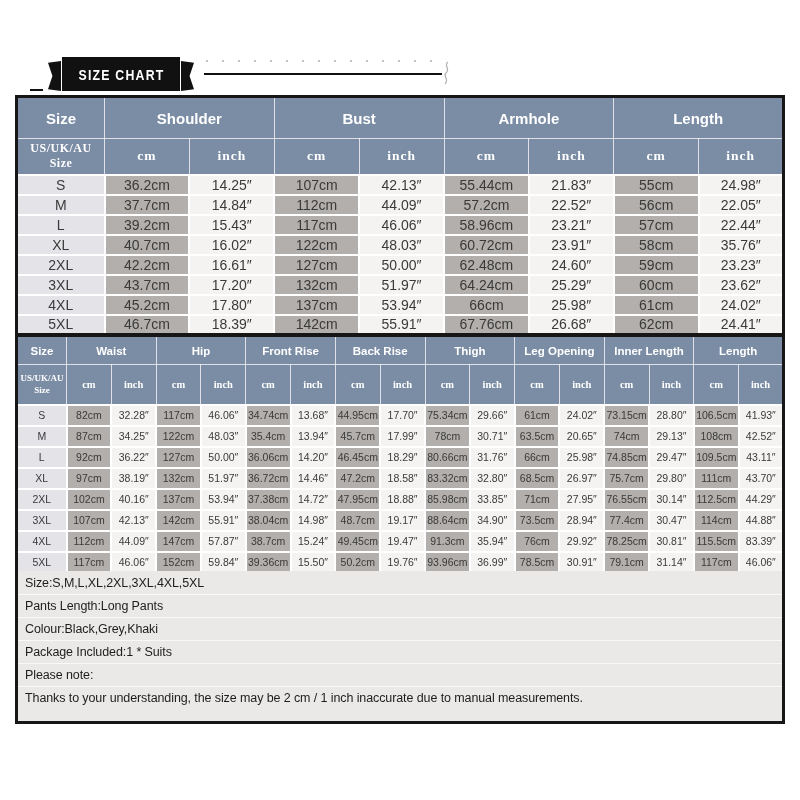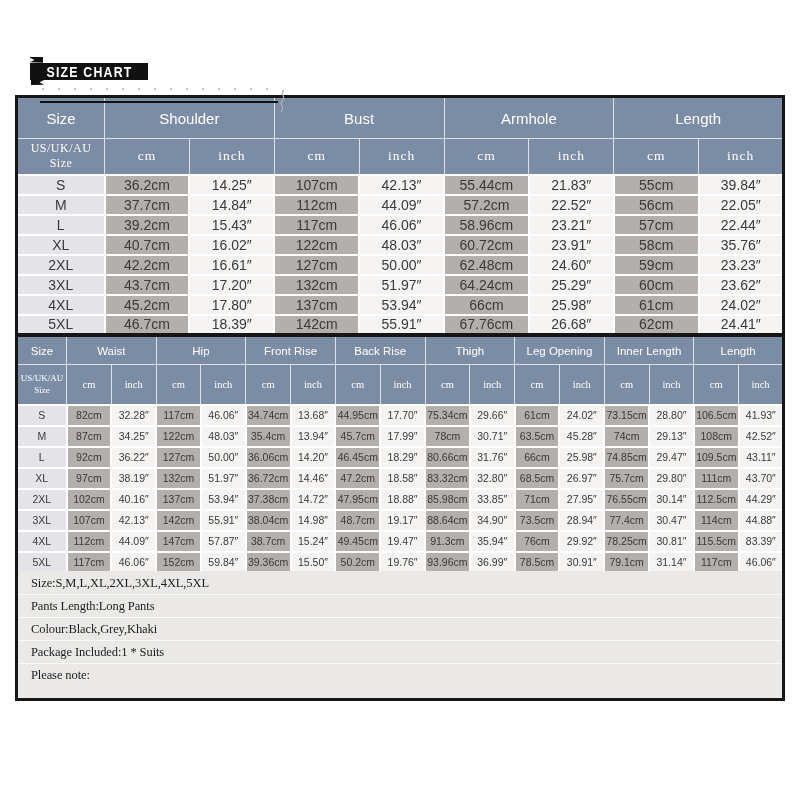--- a/index.html
+++ b/index.html
@@ -12,21 +12,21 @@
   }
   *{box-sizing:border-box;}
   html,body{margin:0;padding:0;}
   body{
     width:800px;height:800px;background:#ffffff;
     font-family:"Liberation Sans", sans-serif;
     -webkit-font-smoothing:antialiased;
   }
 
   
-  .banner-row{display:flex;align-items:flex-start;margin:57px 0 0 30px;height:34px;flex-direction:column;}
+  .banner-row{display:flex;align-items:flex-end;margin:57px 0 0 30px;height:34px;}
   .dash{width:13px;height:2px;background:#111;margin-right:5px;}
   .tail{width:13px;height:30px;background:#111;}
   .tail-left{clip-path:polygon(0 6%,100% 0,100% 100%,0 94%,34% 50%);margin-right:1px;}
   .tail-right{clip-path:polygon(0 0,100% 6%,66% 50%,100% 94%,0 100%);margin-left:1px;}
   .ribbon{
     width:118px;height:34px;background:#111;color:#fff;
     display:flex;align-items:center;justify-content:center;
   }
   .ribbon span{
     font-size:15px;font-weight:bold;letter-spacing:1.5px;
@@ -37,21 +37,21 @@
     position:absolute;top:3px;left:2px;right:4px;height:2px;
     background:repeating-linear-gradient(90deg,#c4c4c4 0 2px,transparent 2px 16px);
   }
   .long-line{position:absolute;top:16px;left:0;width:100%;height:2px;background:#111;}
   .squiggle{position:absolute;right:-10px;top:4px;}
 
   
   .content{margin:0 15px;}
   table{border-collapse:collapse;table-layout:fixed;width:770px;border:3px solid var(--border);}
   th{
-    background:var(--header-bg);color:#fff;font-weight:normal;
+    background:var(--header-bg);color:#fff;font-weight:bold;
     border:1px solid rgba(255,255,255,.75);padding:0;
   }
   td{
     text-align:center;border:2px solid #fff;color:#3a3a3a;padding:0;
     overflow:hidden;white-space:nowrap;
   }
   .cm-cell{background:var(--cm-bg);}
   .inch-cell{background:var(--inch-bg);}
   .size-cell{background:var(--size-bg);}
   .ukh{white-space:pre-line;font-family:"Liberation Serif",serif;letter-spacing:.5px;}
@@ -70,24 +70,23 @@
   .t2 th.unit{font-size:10.5px;letter-spacing:0;}
   .t2 tbody tr{height:21px;}
   .t2 td{font-size:10.5px;}
 
   
   .notes{
     width:770px;border:3px solid var(--border);border-top:none;margin-top:-3px;
     background:var(--notes-bg);padding:1px 0 11px 0;
   }
   .note-line{
-    height:23px;line-height:23px;padding-left:13px;
+    height:23px;line-height:23px;padding-left:7px;
     font-size:12.5px;color:#1d1d1d;letter-spacing:-.1px;
     border-bottom:1px solid rgba(255,255,255,.7);
-    font-family:Liberation Serif, serif;
   }
   .note-line:last-child{border-bottom:none;}
 </style>
 </head>
 <body>
 
 <div class="banner-row">
   <div class="dash"></div>
   <div class="tail tail-left"></div>
   <div class="ribbon">
@@ -143,21 +142,21 @@
         <tbody>
           <tr>
             <td class="size-cell">S</td>
             <td class="cm-cell">36.2cm</td>
             <td class="inch-cell">14.25″</td>
             <td class="cm-cell">107cm</td>
             <td class="inch-cell">42.13″</td>
             <td class="cm-cell">55.44cm</td>
             <td class="inch-cell">21.83″</td>
             <td class="cm-cell">55cm</td>
-            <td class="inch-cell">39.84″</td>
+            <td class="inch-cell">24.98″</td>
           </tr>
           <tr>
             <td class="size-cell">M</td>
             <td class="cm-cell">37.7cm</td>
             <td class="inch-cell">14.84″</td>
             <td class="cm-cell">112cm</td>
             <td class="inch-cell">44.09″</td>
             <td class="cm-cell">57.2cm</td>
             <td class="inch-cell">22.52″</td>
             <td class="cm-cell">56cm</td>
@@ -312,21 +311,21 @@
             <td class="inch-cell">34.25″</td>
             <td class="cm-cell">122cm</td>
             <td class="inch-cell">48.03″</td>
             <td class="cm-cell">35.4cm</td>
             <td class="inch-cell">13.94″</td>
             <td class="cm-cell">45.7cm</td>
             <td class="inch-cell">17.99″</td>
             <td class="cm-cell">78cm</td>
             <td class="inch-cell">30.71″</td>
             <td class="cm-cell">63.5cm</td>
-            <td class="inch-cell">45.28″</td>
+            <td class="inch-cell">20.65″</td>
             <td class="cm-cell">74cm</td>
             <td class="inch-cell">29.13″</td>
             <td class="cm-cell">108cm</td>
             <td class="inch-cell">42.52″</td>
           </tr>
           <tr>
             <td class="size-cell">L</td>
             <td class="cm-cell">92cm</td>
             <td class="inch-cell">36.22″</td>
             <td class="cm-cell">127cm</td>
@@ -441,14 +440,15 @@
           </tr>
         </tbody>
       </table>
     </div>
   <div class="notes" id="notes-host">
       <div class="note-line">Size:S,M,L,XL,2XL,3XL,4XL,5XL</div>
       <div class="note-line">Pants Length:Long Pants</div>
       <div class="note-line">Colour:Black,Grey,Khaki</div>
       <div class="note-line">Package Included:1 * Suits</div>
       <div class="note-line">Please note:</div>
+      <div class="note-line">Thanks to your understanding, the size may be 2 cm / 1 inch inaccurate due to manual measurements.</div>
     </div>
 </div>
 
 </body></html>

